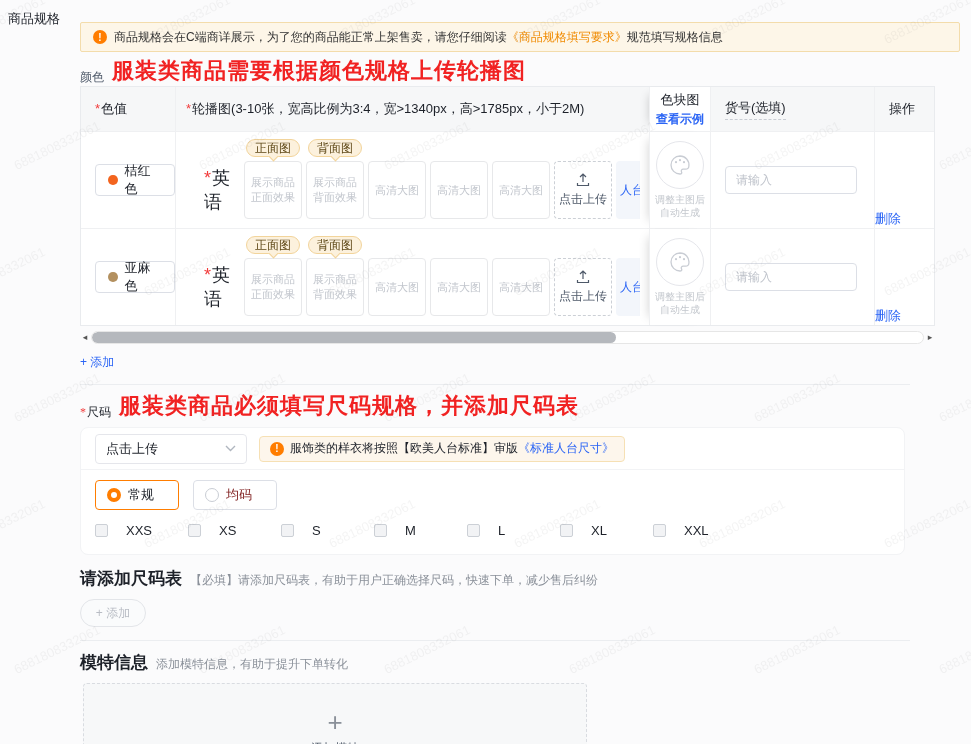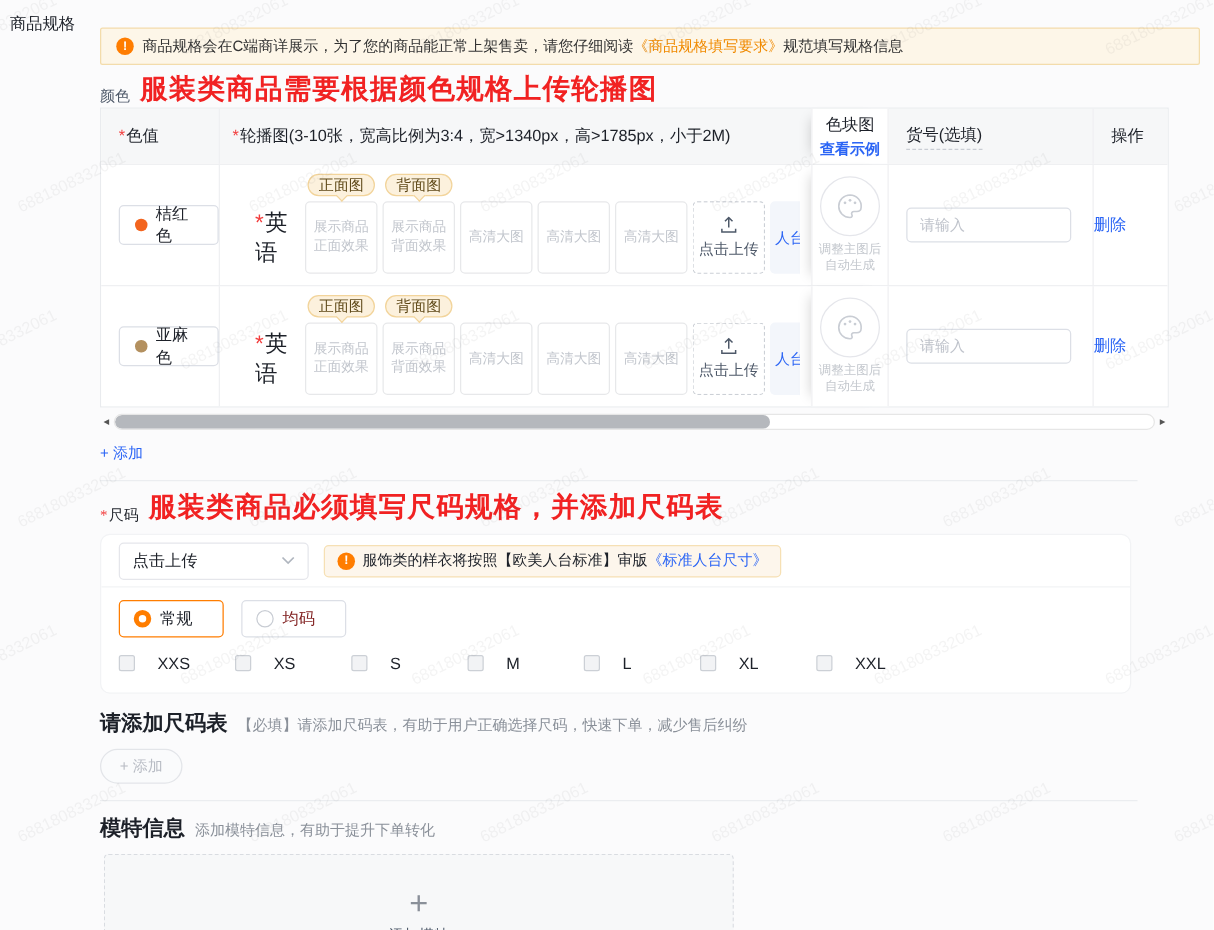--- a/index.html
+++ b/index.html
@@ -67,21 +67,21 @@
     display:flex; align-items:center; padding-left:4px; color:#2b65f5; font-size:12px; white-space:nowrap; overflow:hidden; cursor:pointer; }
 
   .body .c3 { display:flex; flex-direction:column; align-items:center; justify-content:center; gap:4px; background:#fff;
     box-shadow:-8px 0 10px -8px rgba(0,0,0,0.18); z-index:2; }
   .pcircle { width:48px; height:48px; border-radius:50%; border:1px solid #e5e6eb; display:flex; align-items:center; justify-content:center; }
   .pnote { width:54px; font-size:10px; color:#c3c7cd; text-align:center; line-height:1.35; }
 
   .body .c4 { display:flex; align-items:center; padding-left:14px; }
   .sku { width:132px; height:28px; border:1px solid #dcdfe6; border-radius:4px; padding:0 10px; font-size:12px; color:#1d2129; outline:none; }
   .sku::placeholder { color:#bfc3cb; }
-  .body .c5 { display:flex; align-items:center; }
+  .body .c5 { display:flex; align-items:flex-end; }
 
   
   .hscroll { width:855px; height:16px; margin-top:3px; display:flex; align-items:center; }
   .sarrow { width:10px; font-size:9px; color:#555; line-height:1; flex:0 0 auto; text-align:center; cursor:pointer; }
   .strack { flex:1; height:13px; background:#fff; border:1px solid #e6e6e6; border-radius:7px; margin:0 1px; overflow:hidden; }
   .sthumb { width:63%; height:100%; background:#b5b8bd; border-radius:6px; cursor:grab; }
 
   .add-link { display:inline-block; margin-top:9px; font-size:12px; }
   .divider { width:830px; border-top:1px solid #ebedf0; margin-top:13px; }
 

